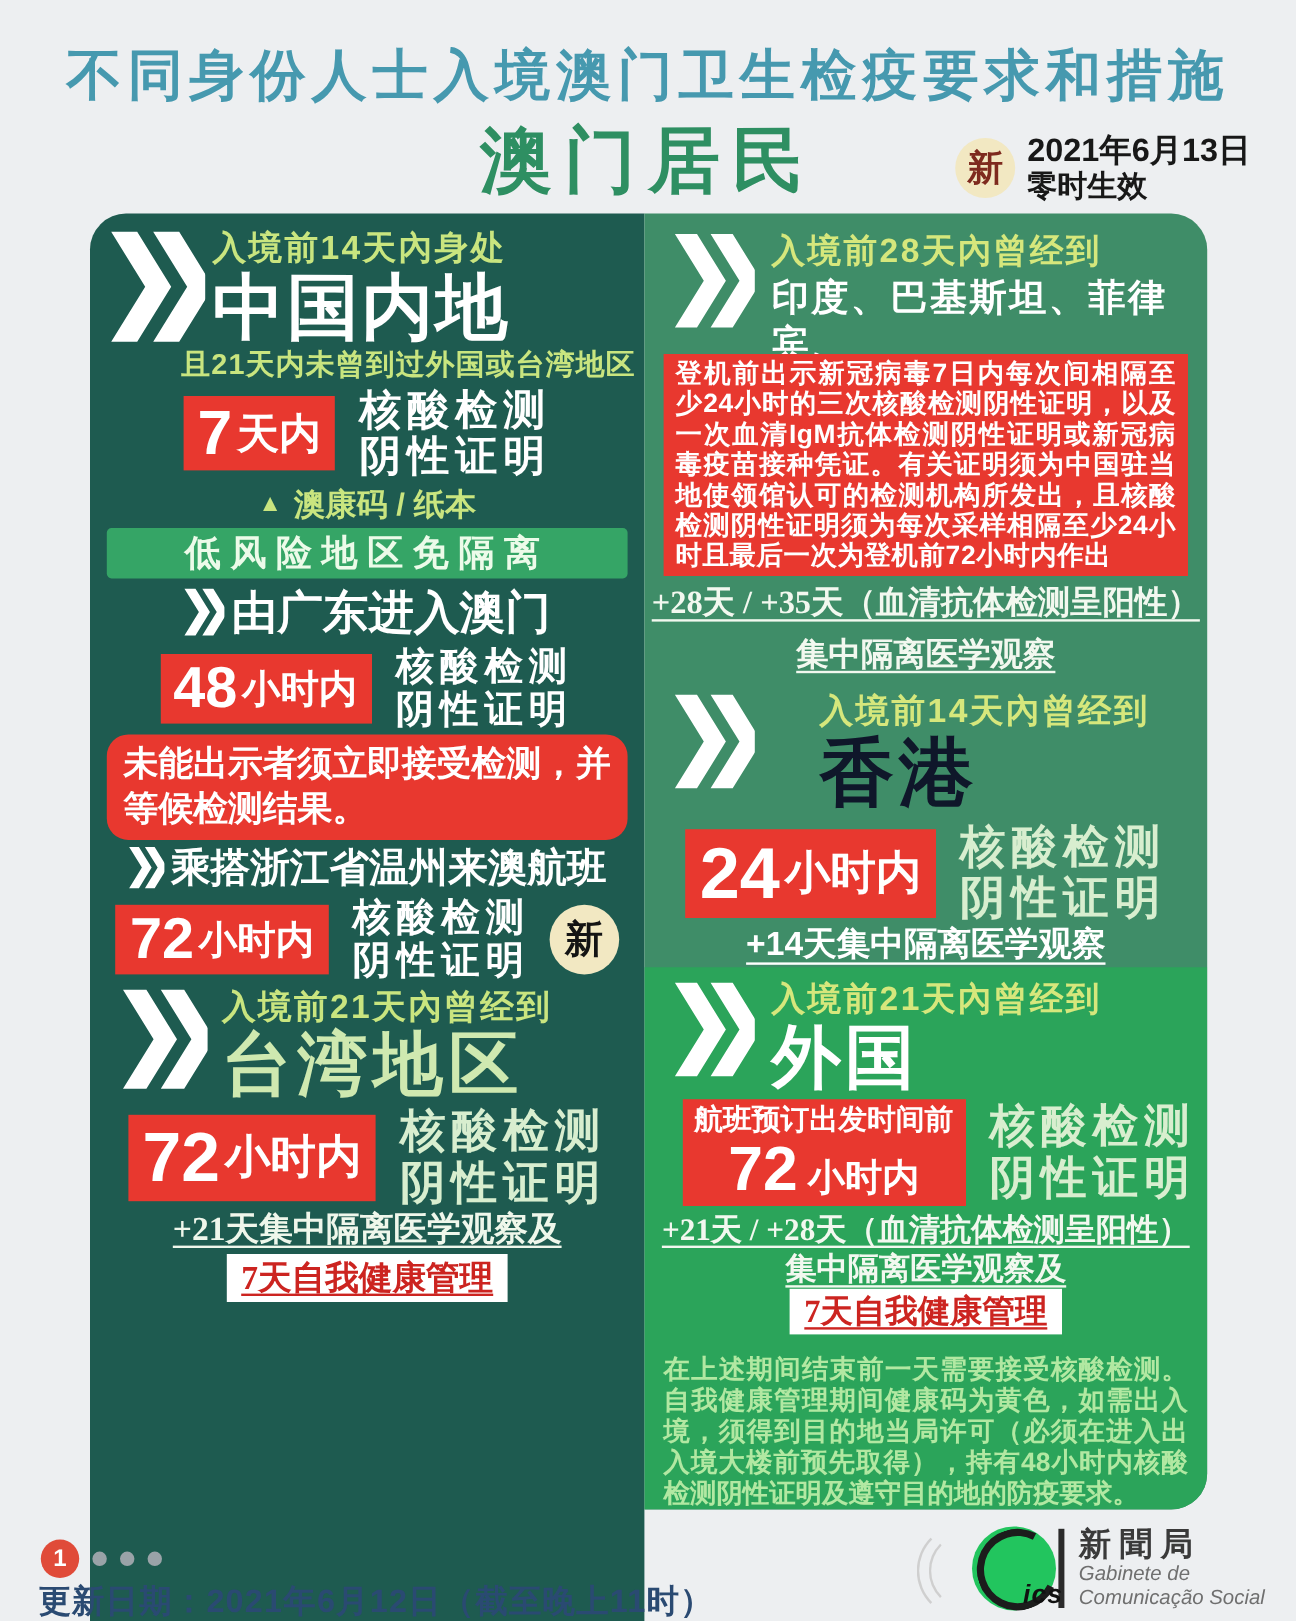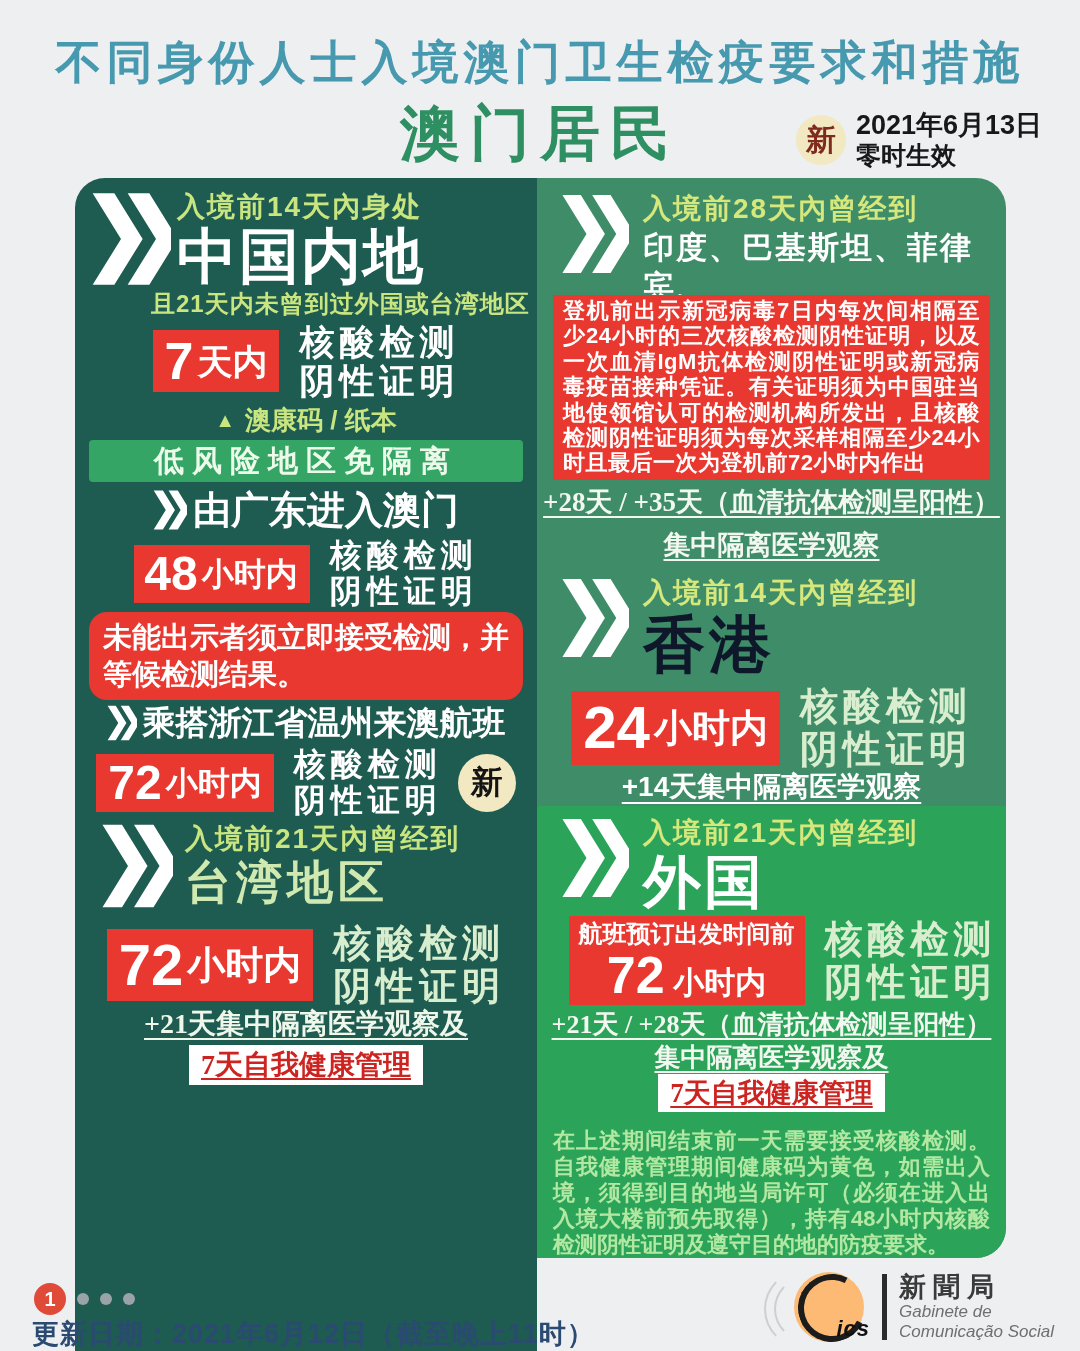--- a/index.html
+++ b/index.html
@@ -45,37 +45,37 @@
   .orange .hl{color:#fdfdf6;}
   .orange .ul{color:#ffffff;text-decoration:underline;text-underline-offset:5px;}
   .sec-head{display:flex;align-items:center;justify-content:center;color:#ffffff;}
   .h52{height:52px;font-size:38px;} .h46{height:46px;font-size:33px;}
   .chev-s{margin-right:6px;}
   .warn{height:88px;width:434px;box-sizing:border-box;background:#e8382f;border-radius:18px;
     padding:6px 14px;color:#fff;font-size:29px;line-height:1.28;text-align:left;display:flex;align-items:center;}
   .badge-new{width:58px;height:58px;border-radius:50%;background:#f2e8c2;color:#141414;
     font-size:32px;display:flex;align-items:center;justify-content:center;margin-left:16px;}
   .tw-head{height:105px;width:100%;display:flex;padding-left:26px;box-sizing:border-box;}
-  .tw-title{font-size:46px;color:#cfe9b0;letter-spacing:5px;line-height:1.05;}
+  .tw-title{font-size:58px;color:#cfe9b0;letter-spacing:5px;line-height:1.05;}
   .mint{color:#d8eecf;}
   .u-note{display:flex;align-items:center;justify-content:center;
     font-family:"Liberation Serif","DejaVu Serif",serif;text-decoration:underline;text-underline-offset:5px;}
   .l-q{height:38px;font-size:28px;color:#eff7eb;}
   .self-row{height:44px;display:flex;align-items:center;justify-content:center;}
   .self-box{background:#ffffff;padding:1px 12px;}
   .self-txt{font-family:"Liberation Serif","DejaVu Serif",serif;color:#cc2420;font-size:28px;
     text-decoration:underline;text-underline-offset:4px;}
   
   .r-head{height:117px;width:100%;display:flex;padding:12px 0 0 24px;box-sizing:border-box;}
   .r-pre{font-size:28px;color:#d6e77c;letter-spacing:2px;}
   .r-t{font-size:31px;color:#ffffff;line-height:1.26;letter-spacing:2px;}
   .detail{height:185px;width:437px;box-sizing:border-box;background:#e8382f;color:#ffffff;
     padding:3px 10px;font-size:22px;line-height:1.155;text-align:justify;letter-spacing:0.5px;}
   .r-q{height:43px;font-size:27px;color:#f2f8ef;}
-  .hk-head{height:122px;width:100%;display:flex;padding:8px 0 0 24px;box-sizing:border-box;}
+  .hk-head{height:122px;width:100%;display:flex;padding:8px 0 0 24px;box-sizing:border-box;gap:40px;}
   .hk-title{font-size:62px;color:#0f172a;letter-spacing:4px;line-height:1.05;}
   .hk-q{height:38px;display:flex;align-items:center;justify-content:center;font-size:28px;color:#fff;
     text-decoration:underline;text-underline-offset:6px;}
   .foreign{flex:1;width:100%;background:#2ba45a;border-radius:0 0 28px 0;
     display:flex;flex-direction:column;align-items:center;overflow:hidden;}
   .f-head{height:108px;width:100%;display:flex;padding:8px 0 0 24px;box-sizing:border-box;}
   .f-title{font-size:58px;color:#ffffff;letter-spacing:3px;line-height:1.05;}
   .f-timebox{background:#e8382f;color:#fff;text-align:center;padding:4px 10px;}
   .f-tb-line1{font-size:24px;line-height:1.2;}
   .f-q{height:33px;font-size:26px;color:#f2f8ef;}
@@ -84,21 +84,21 @@
   .page-ind{position:absolute;left:34px;top:1283px;display:flex;align-items:center;gap:11px;}
   .ind-circle{width:32px;height:32px;border-radius:50%;background:#e04b39;color:#fff;font-size:20px;
     display:flex;align-items:center;justify-content:center;}
   .dot{width:12px;height:12px;border-radius:50%;background:#9aa3a8;}
   .update{position:absolute;left:32px;top:1316px;font-size:27px;color:#2a4a72;letter-spacing:1px;}
   .logo{position:absolute;right:26px;top:1268px;display:flex;align-items:center;}
   .logo-mark{position:relative;width:78px;height:78px;}
   .arc{position:absolute;border-radius:50%;border:2px solid transparent;border-left-color:#cfcfcf;}
   .arc1{left:-18px;top:2px;width:74px;height:74px;}
   .arc2{left:-8px;top:9px;width:60px;height:60px;}
-  .logo-circle{position:absolute;left:12px;top:4px;width:70px;height:70px;border-radius:50%;background:#fdba74;}
+  .logo-circle{position:absolute;left:28px;top:4px;width:70px;height:70px;border-radius:50%;background:#22c55e;}
   .logo-c{position:absolute;left:4px;top:2px;width:56px;height:56px;border-radius:50%;
     border:6px solid #1c1c1c;border-right-color:transparent;transform:rotate(-18deg);}
   .logo-ics{position:absolute;right:-6px;bottom:0;font-size:22px;color:#111;font-style:italic;letter-spacing:1px;}
   .logo-bar{width:5px;height:66px;background:#2b2b2b;margin:0 12px 0 22px;}
   .logo-cn{font-size:27px;color:#3a3a3a;letter-spacing:7px;line-height:1.1;}
   .logo-pt{font-size:17px;color:#6f6f6f;font-style:italic;line-height:1.15;font-weight:normal;}
 </style>
 </head>
 <body>
 

